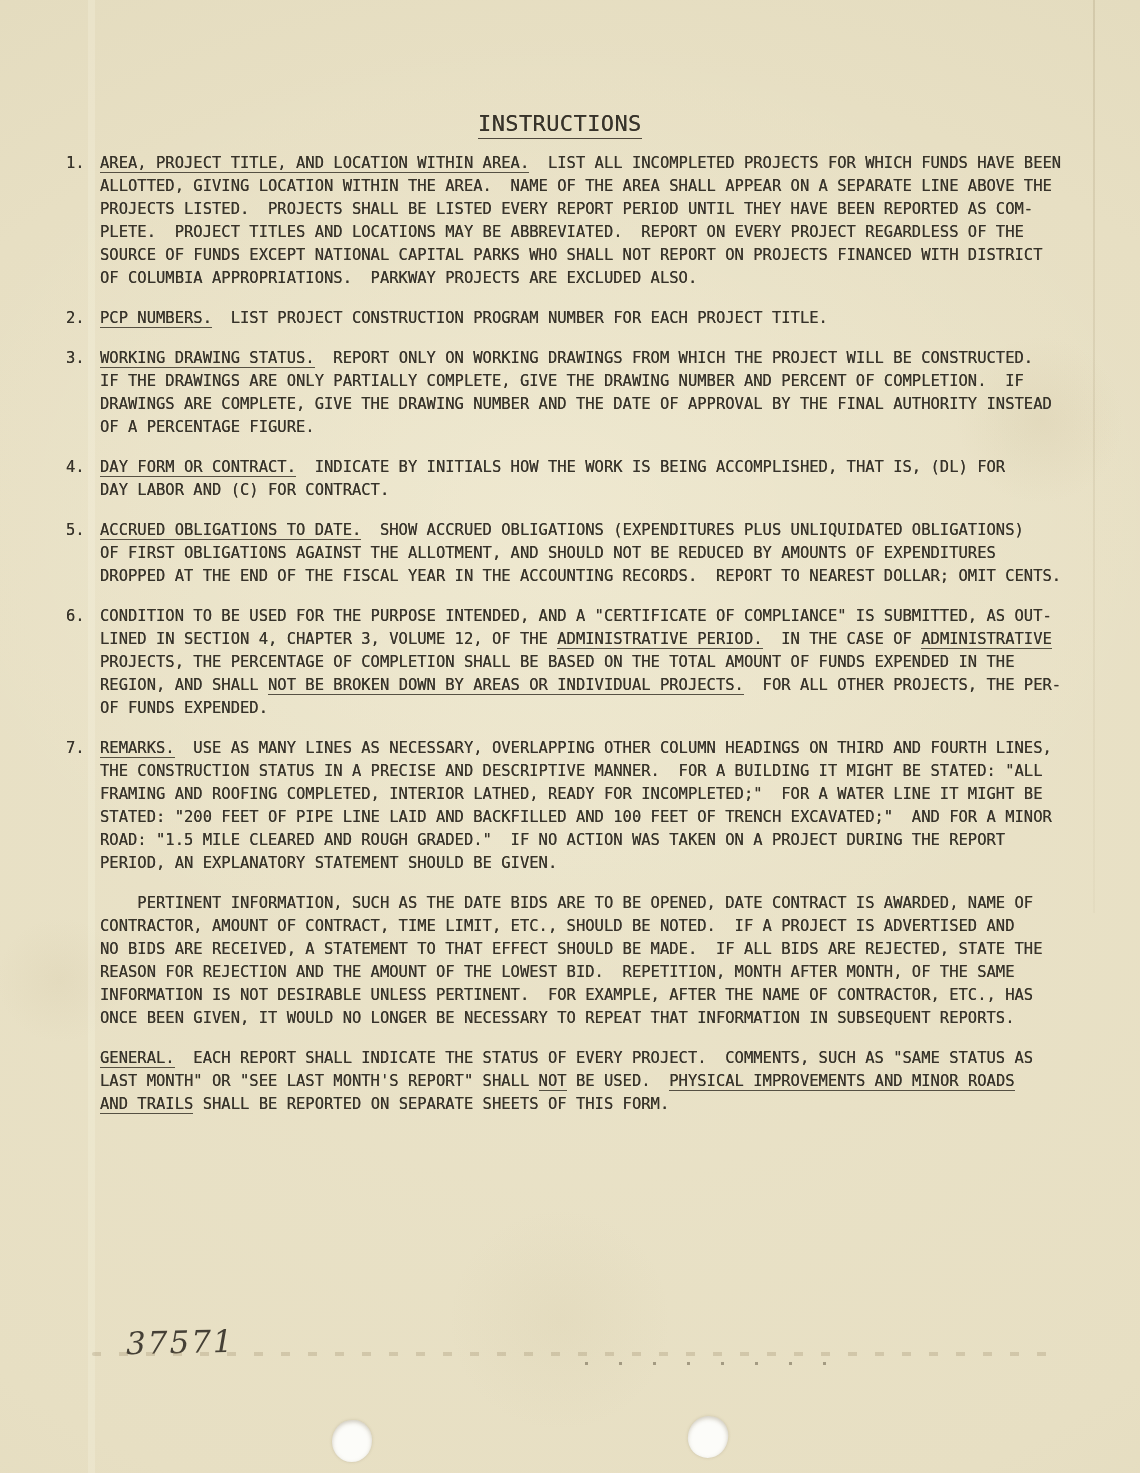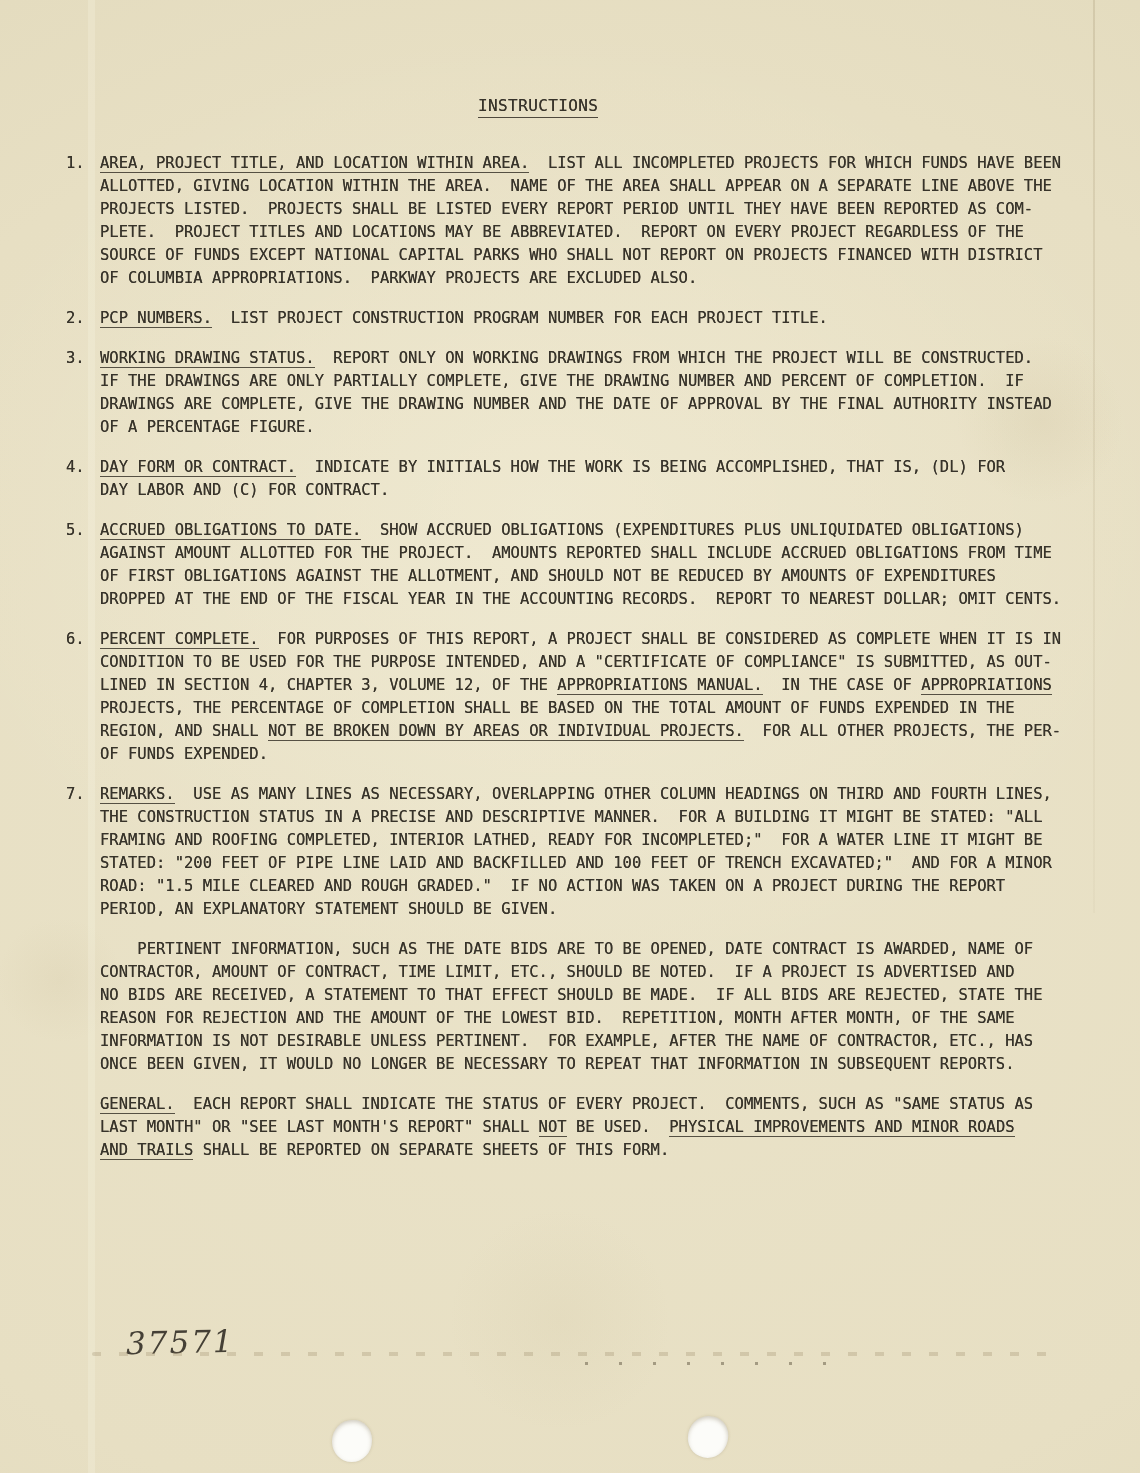--- a/index.html
+++ b/index.html
@@ -27,22 +27,22 @@
   }
   .fold-right {
     position:absolute; top:0; bottom:560px; left:1093px; width:2px;
     background: linear-gradient(rgba(150,133,96,.22), rgba(150,133,96,.05));
   }
   .fold-left {
     position:absolute; top:0; bottom:0; left:88px; width:7px;
     background: rgba(255,253,240,.20);
   }
   .title {
-    position:absolute; top:96px; left:478px;
-    margin:0; font-size:16px; font-weight:normal;
+    position:absolute; top:111px; left:478px;
+    margin:0; font-size:22px; font-weight:normal;
     letter-spacing:.4px;
     padding-bottom:2px;
     border-bottom:1.8px solid rgba(50,45,36,.85);
     text-shadow:0 0 .6px rgba(55,51,42,.85);
     white-space:pre;
   }
   .content { position:absolute; top:152px; left:0; width:1140px; }
   .para { position:relative; margin-left:100px; margin-right:30px; }
   .para + .para { margin-top:17px; }
   .num {
@@ -112,29 +112,27 @@
         <div class="line"><span>OF A PERCENTAGE FIGURE.</span></div>
       </div>
       <div class="para">
         <span class="num">4.</span>
         <div class="line"><span class="u">DAY FORM OR CONTRACT.</span><span>  INDICATE BY INITIALS HOW THE WORK IS BEING ACCOMPLISHED, THAT IS, (DL) FOR</span></div>
         <div class="line"><span>DAY LABOR AND (C) FOR CONTRACT.</span></div>
       </div>
       <div class="para">
         <span class="num">5.</span>
         <div class="line"><span class="u">ACCRUED OBLIGATIONS TO DATE.</span><span>  SHOW ACCRUED OBLIGATIONS (EXPENDITURES PLUS UNLIQUIDATED OBLIGATIONS)</span></div>
-        <div class="line"><span>AGAINST AMOUNT ALLOTTED FOR THE PROJECT.  AMOUNTS REPORTED SHALL INCLUDE ACCRUED OBLIGATIONS FROM TIME</span></div>
         <div class="line"><span>OF FIRST OBLIGATIONS AGAINST THE ALLOTMENT, AND SHOULD NOT BE REDUCED BY AMOUNTS OF EXPENDITURES</span></div>
         <div class="line"><span>DROPPED AT THE END OF THE FISCAL YEAR IN THE ACCOUNTING RECORDS.  REPORT TO NEAREST DOLLAR; OMIT CENTS.</span></div>
       </div>
       <div class="para">
         <span class="num">6.</span>
-        <div class="line"><span class="u">PERCENT COMPLETE.</span><span>  FOR PURPOSES OF THIS REPORT, A PROJECT SHALL BE CONSIDERED AS COMPLETE WHEN IT IS IN</span></div>
         <div class="line"><span>CONDITION TO BE USED FOR THE PURPOSE INTENDED, AND A "CERTIFICATE OF COMPLIANCE" IS SUBMITTED, AS OUT-</span></div>
-        <div class="line"><span>LINED IN SECTION 4, CHAPTER 3, VOLUME 12, OF THE </span><span class="u">APPROPRIATIONS MANUAL.</span><span>  IN THE CASE OF </span><span class="u">APPROPRIATIONS</span></div>
+        <div class="line"><span>LINED IN SECTION 4, CHAPTER 3, VOLUME 12, OF THE </span><span class="u">ADMINISTRATIVE PERIOD.</span><span>  IN THE CASE OF </span><span class="u">ADMINISTRATIVE</span></div>
         <div class="line"><span>PROJECTS, THE PERCENTAGE OF COMPLETION SHALL BE BASED ON THE TOTAL AMOUNT OF FUNDS EXPENDED IN THE</span></div>
         <div class="line"><span>REGION, AND SHALL </span><span class="u">NOT BE BROKEN DOWN BY AREAS OR INDIVIDUAL PROJECTS.</span><span>  FOR ALL OTHER PROJECTS, THE PER-</span></div>
         <div class="line"><span>OF FUNDS EXPENDED.</span></div>
       </div>
       <div class="para">
         <span class="num">7.</span>
         <div class="line"><span class="u">REMARKS.</span><span>  USE AS MANY LINES AS NECESSARY, OVERLAPPING OTHER COLUMN HEADINGS ON THIRD AND FOURTH LINES,</span></div>
         <div class="line"><span>THE CONSTRUCTION STATUS IN A PRECISE AND DESCRIPTIVE MANNER.  FOR A BUILDING IT MIGHT BE STATED: "ALL</span></div>
         <div class="line"><span>FRAMING AND ROOFING COMPLETED, INTERIOR LATHED, READY FOR INCOMPLETED;"  FOR A WATER LINE IT MIGHT BE</span></div>
         <div class="line"><span>STATED: "200 FEET OF PIPE LINE LAID AND BACKFILLED AND 100 FEET OF TRENCH EXCAVATED;"  AND FOR A MINOR</span></div>

